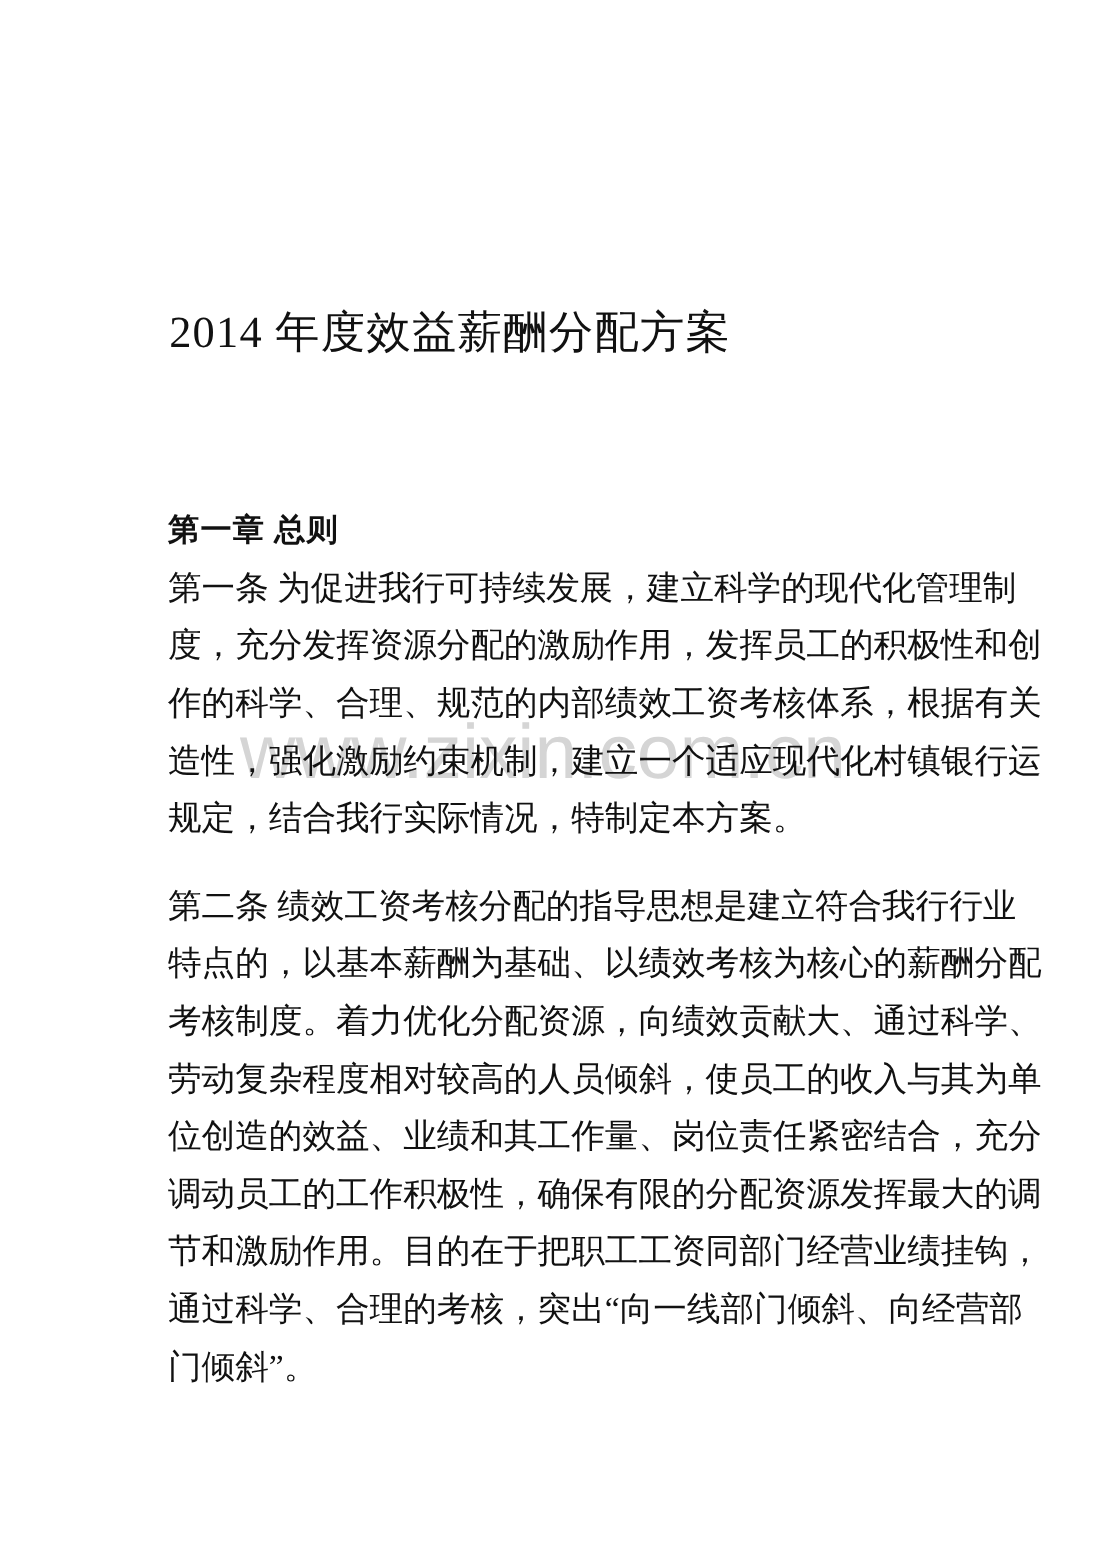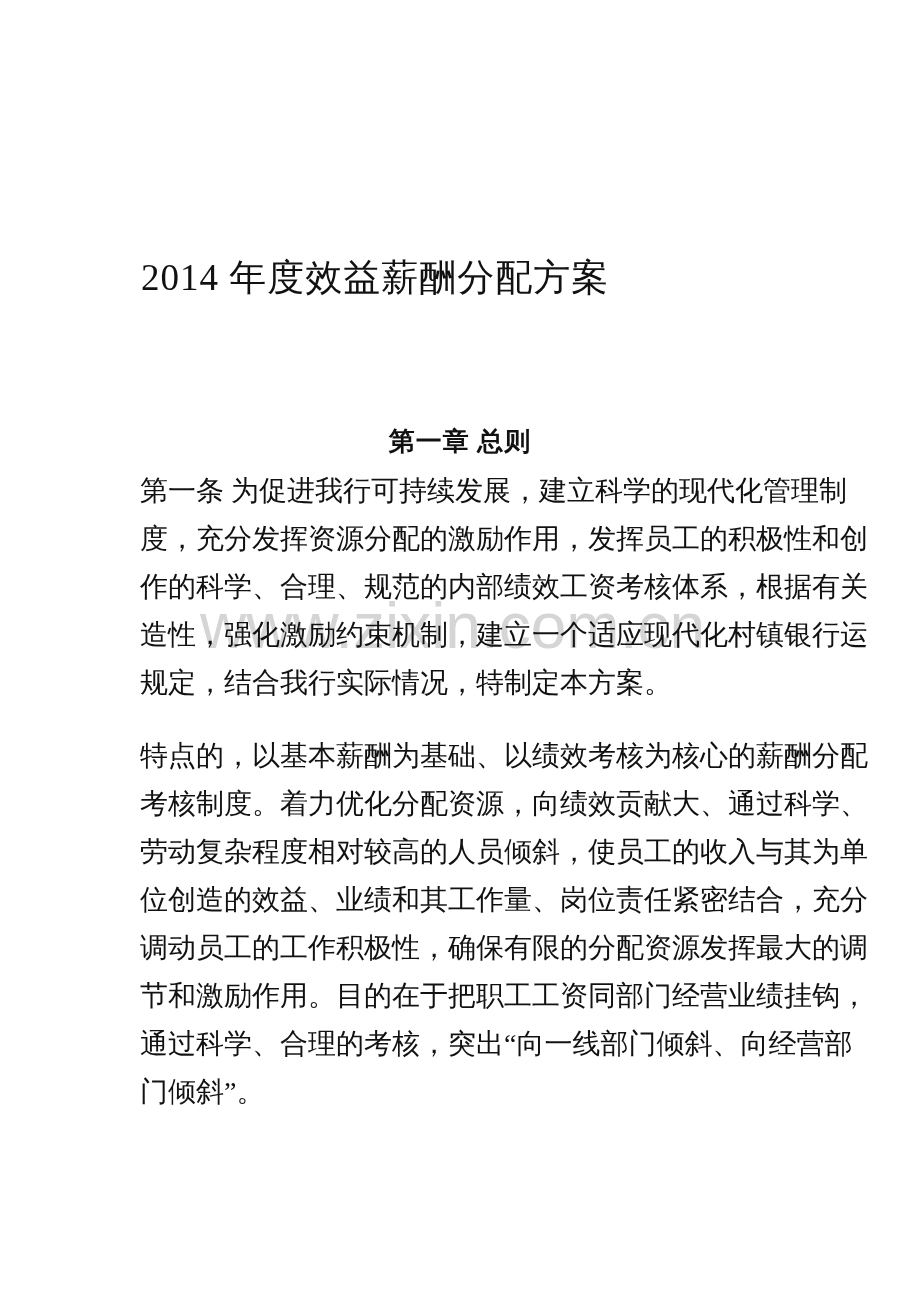--- a/index.html
+++ b/index.html
@@ -47,21 +47,20 @@
     position: absolute;
     left: 140px;
     top: 396px;
     width: 640px;
     font-size: 26px;
     line-height: 48px;
     font-weight: 700;
     letter-spacing: 1px;
     white-space: nowrap;
     z-index: 1;
-    text-align: center;
   }
   .paragraph {
     position: absolute;
     left: 140px;
     width: 638px;
     z-index: 1;
   }
   .para-1 { top: 467px; }
   .para-2 { top: 732px; }
   .line {
@@ -91,20 +90,21 @@
 
   <div class="paragraph para-1">
     <div class="line">第一条 为促进我行可持续发展，建立科学的现代化管理制</div>
     <div class="line">度，充分发挥资源分配的激励作用，发挥员工的积极性和创</div>
     <div class="line">作的科学、合理、规范的内部绩效工资考核体系，根据有关</div>
     <div class="line">造性，强化激励约束机制，建立一个适应现代化村镇银行运</div>
     <div class="line last">规定，结合我行实际情况，特制定本方案。</div>
   </div>
 
   <div class="paragraph para-2">
+    <div class="line">第二条 绩效工资考核分配的指导思想是建立符合我行行业</div>
     <div class="line">特点的，以基本薪酬为基础、以绩效考核为核心的薪酬分配</div>
     <div class="line">考核制度。着力优化分配资源，向绩效贡献大、通过科学、</div>
     <div class="line">劳动复杂程度相对较高的人员倾斜，使员工的收入与其为单</div>
     <div class="line">位创造的效益、业绩和其工作量、岗位责任紧密结合，充分</div>
     <div class="line">调动员工的工作积极性，确保有限的分配资源发挥最大的调</div>
     <div class="line">节和激励作用。目的在于把职工工资同部门经营业绩挂钩，</div>
     <div class="line">通过科学、合理的考核，突出“向一线部门倾斜、向经营部</div>
     <div class="line last">门倾斜”。</div>
   </div>
 

